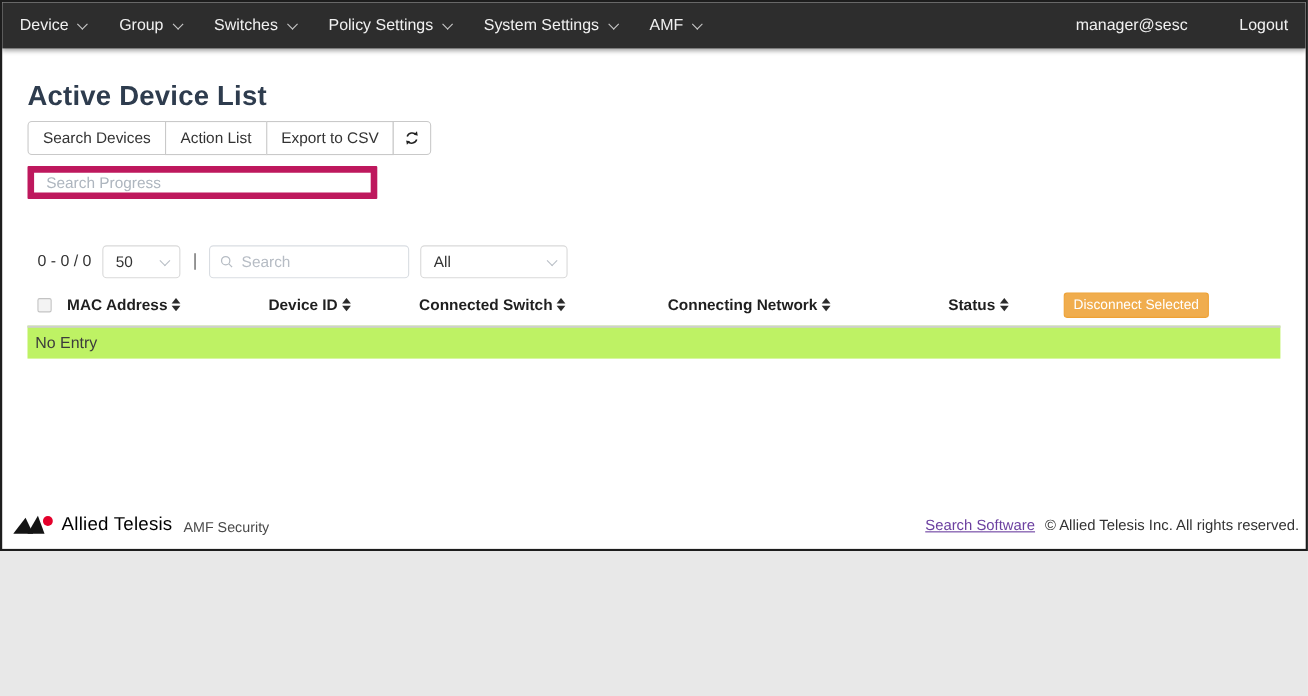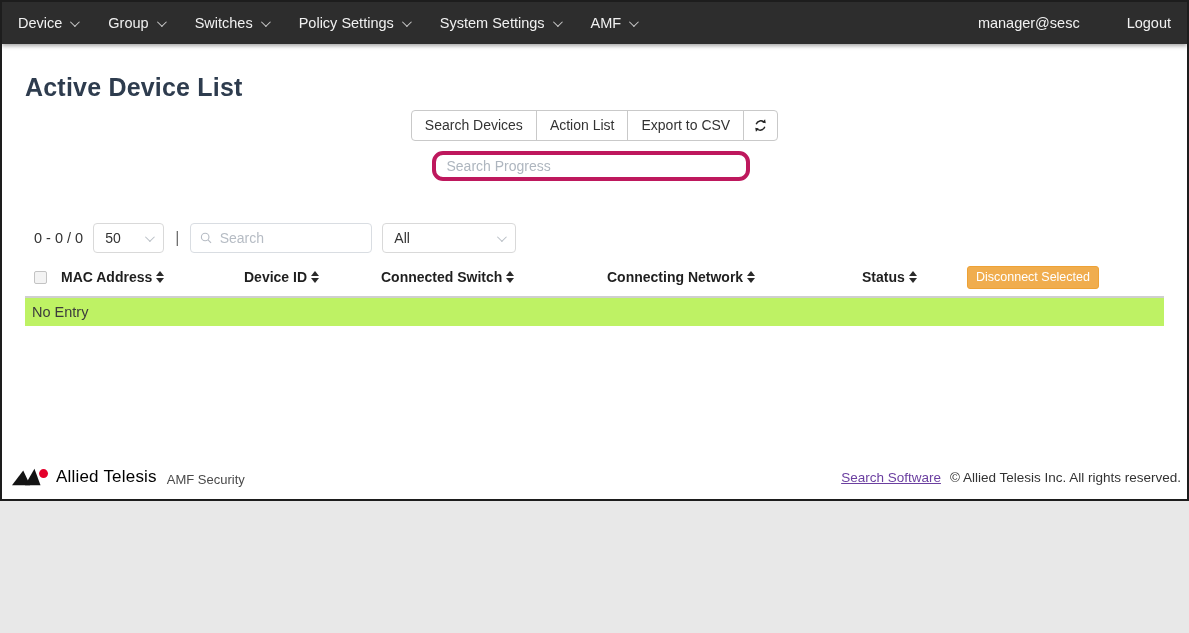--- a/index.html
+++ b/index.html
@@ -25,34 +25,34 @@
     transform: rotate(45deg) translateY(-2px);
   }
   .nav-right { margin-left: auto; display: flex; align-items: center; }
   .nav-user { margin-right: 47px; color: #f1f1f1; }
   .nav-logout { color: #f1f1f1; cursor: pointer; text-decoration: none; }
 
   
   .main { flex: 1 1 auto; padding: 0 23px; }
   .page-title { margin-top: 29px; font-size: 25px; font-weight: 600; color: #2e3c4e; letter-spacing: .2px; }
 
-  .toolbar-col { display: flex; flex-direction: column; align-items: center; margin-top: 8px; }
+  .toolbar-col { display: flex; flex-direction: column; align-items: flex-start; margin-top: 8px; }
   .btn-group { display: inline-flex; }
   .btn-group .btn {
     height: 31px; background: #fff; border: 1px solid #c9c9c9; color: #333;
     font-size: 14px; font-family: inherit; padding: 0 13px; cursor: pointer; line-height: 29px;
   }
   .btn-group .btn + .btn { margin-left: -1px; }
   .btn-group .btn:first-child { border-radius: 4px 0 0 4px; }
   .btn-group .btn:last-child { border-radius: 0 4px 4px 0; }
   .btn.icon-btn { padding: 0 9px; display: inline-flex; align-items: center; }
 
   .progress-input {
     margin-top: 10px; margin-right: 8px; width: 318px; height: 30px;
-    border: 4px solid #be185d; border-radius: 11px; padding: 0 11px;
+    border: 6px solid #be185d; border-radius: 1px; padding: 0 11px;
     font-size: 14px; font-family: inherit; color: #333; outline: none;
   }
   .progress-input::placeholder { color: #aeb6bf; }
 
   
   .controls-row { display: flex; align-items: center; margin-top: 42px; padding-left: 9px; }
   .range-text { font-size: 14.5px; color: #333; margin-right: 10px; white-space: nowrap; }
   .selectbox {
     height: 30px; border: 1px solid #d9d9d9; border-radius: 4px; background: #fff;
     display: inline-flex; align-items: center; justify-content: space-between;

